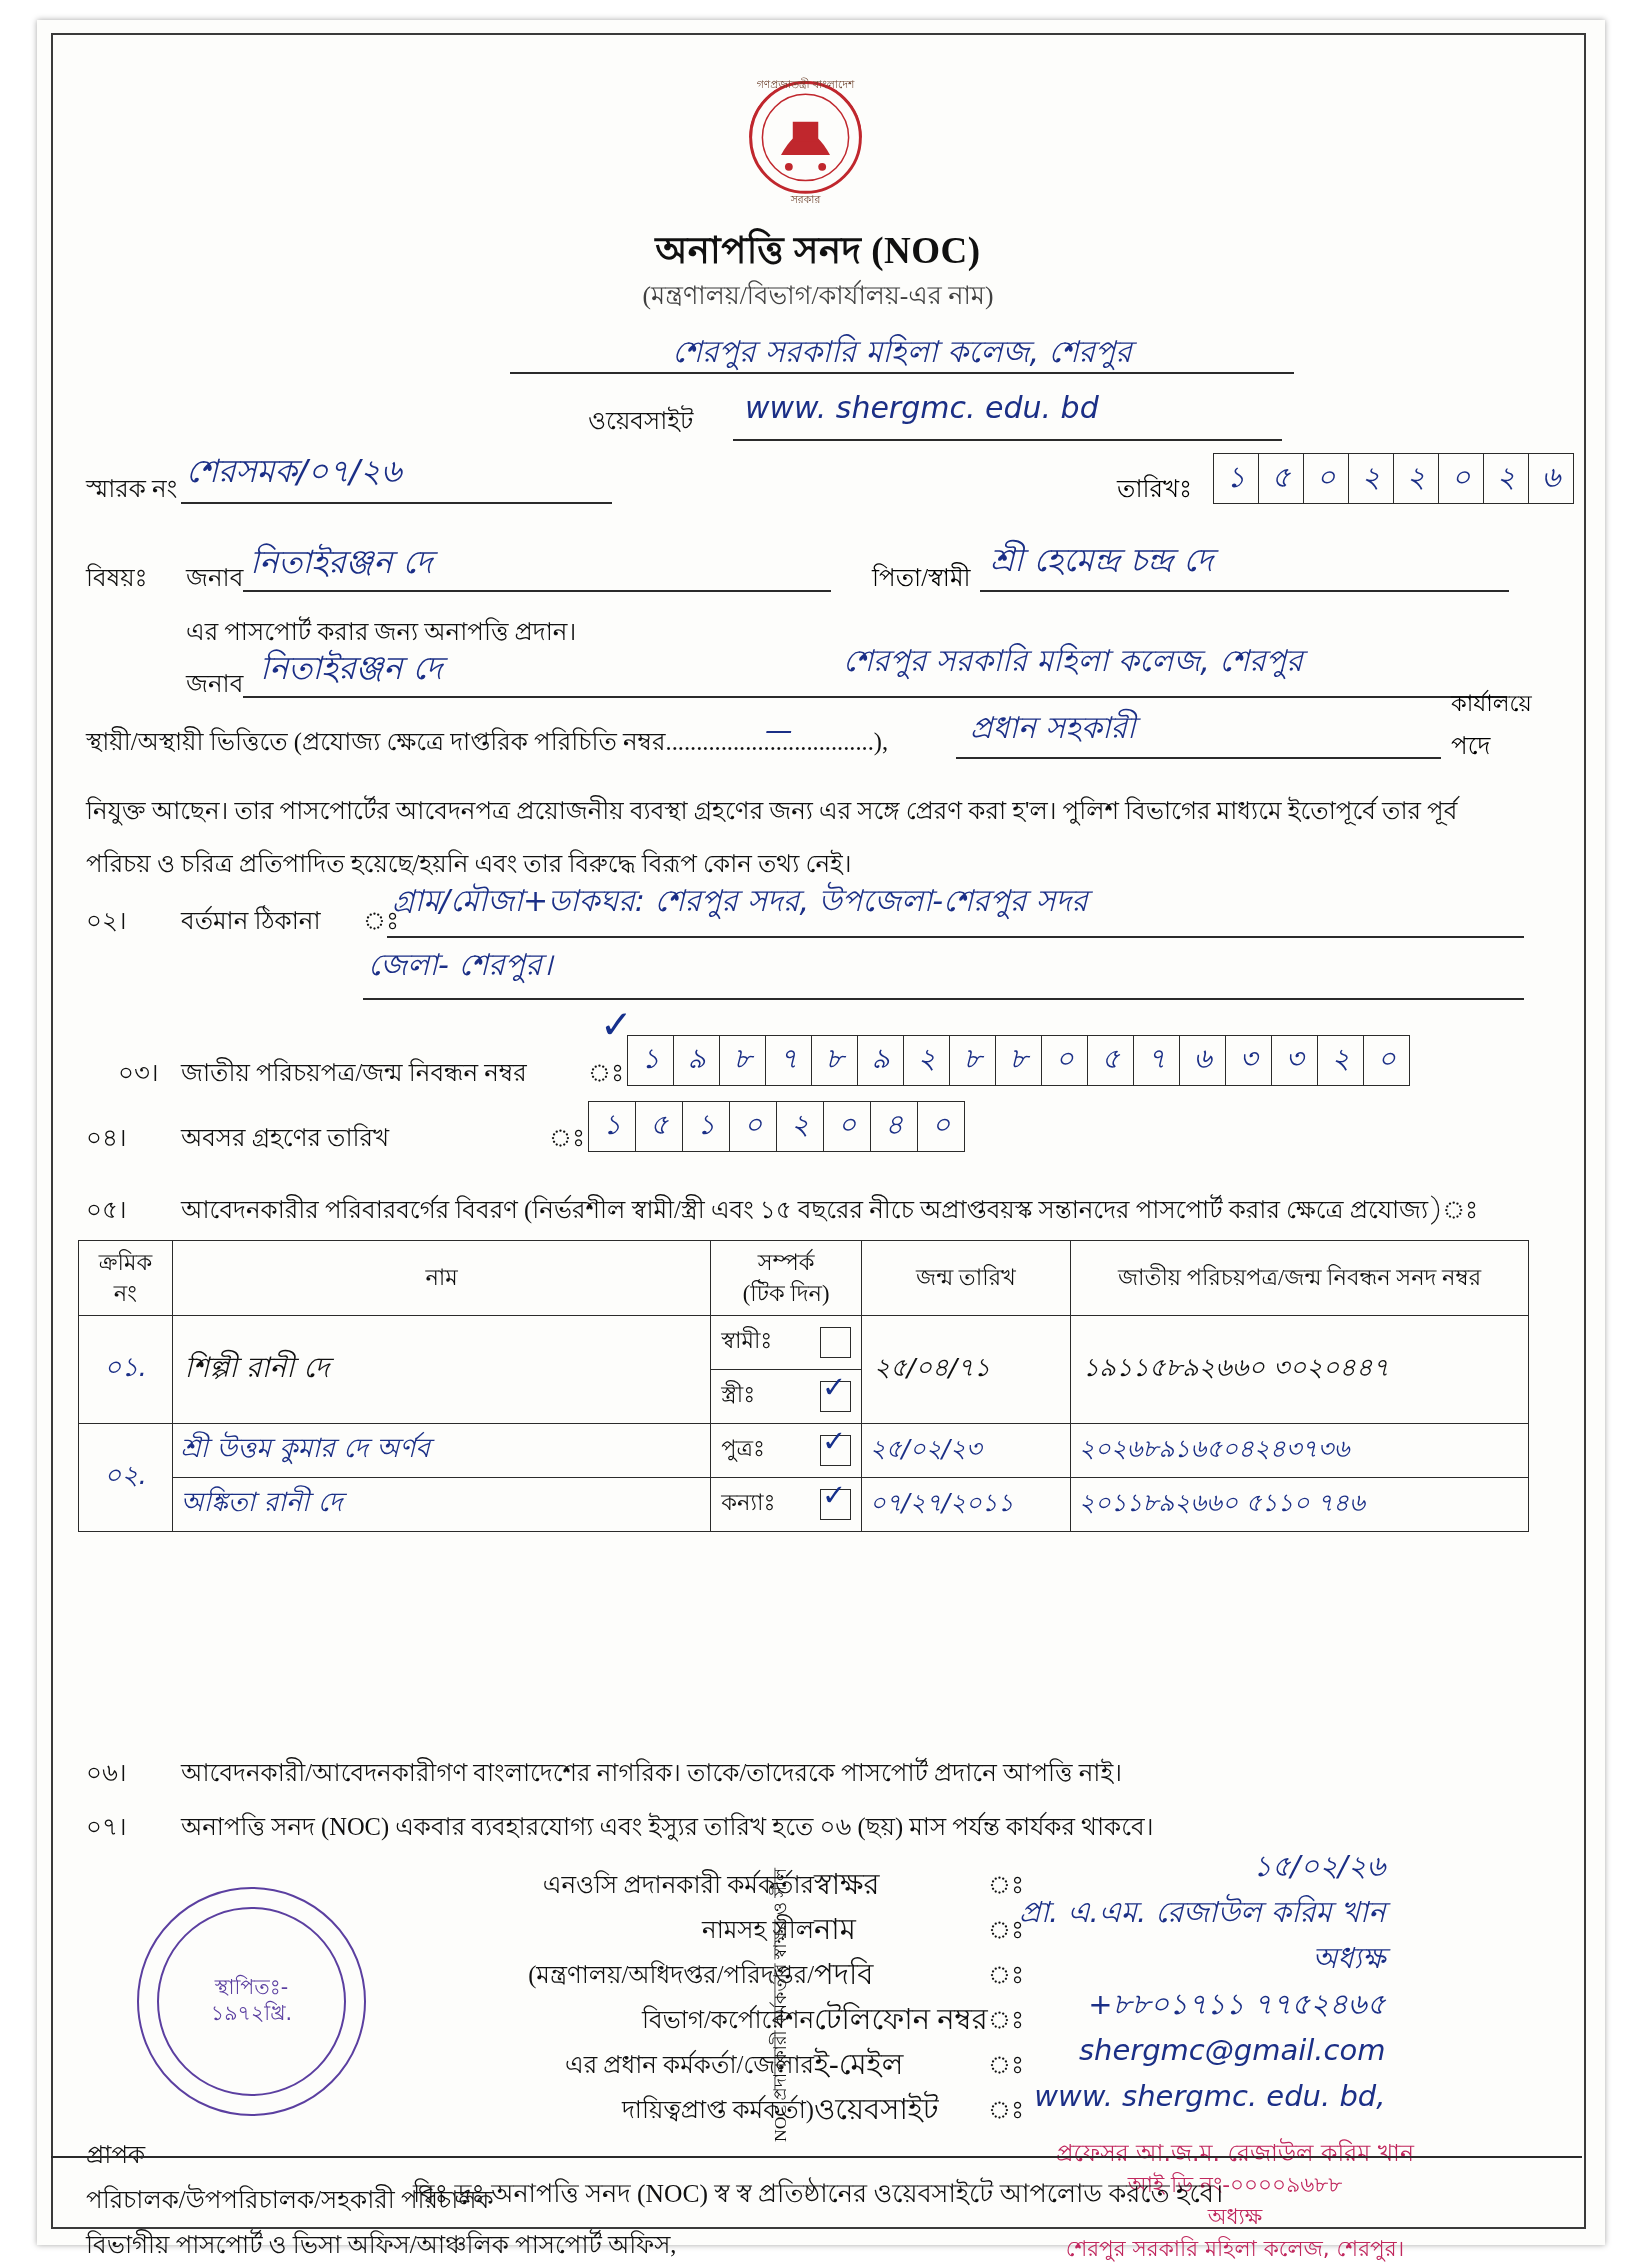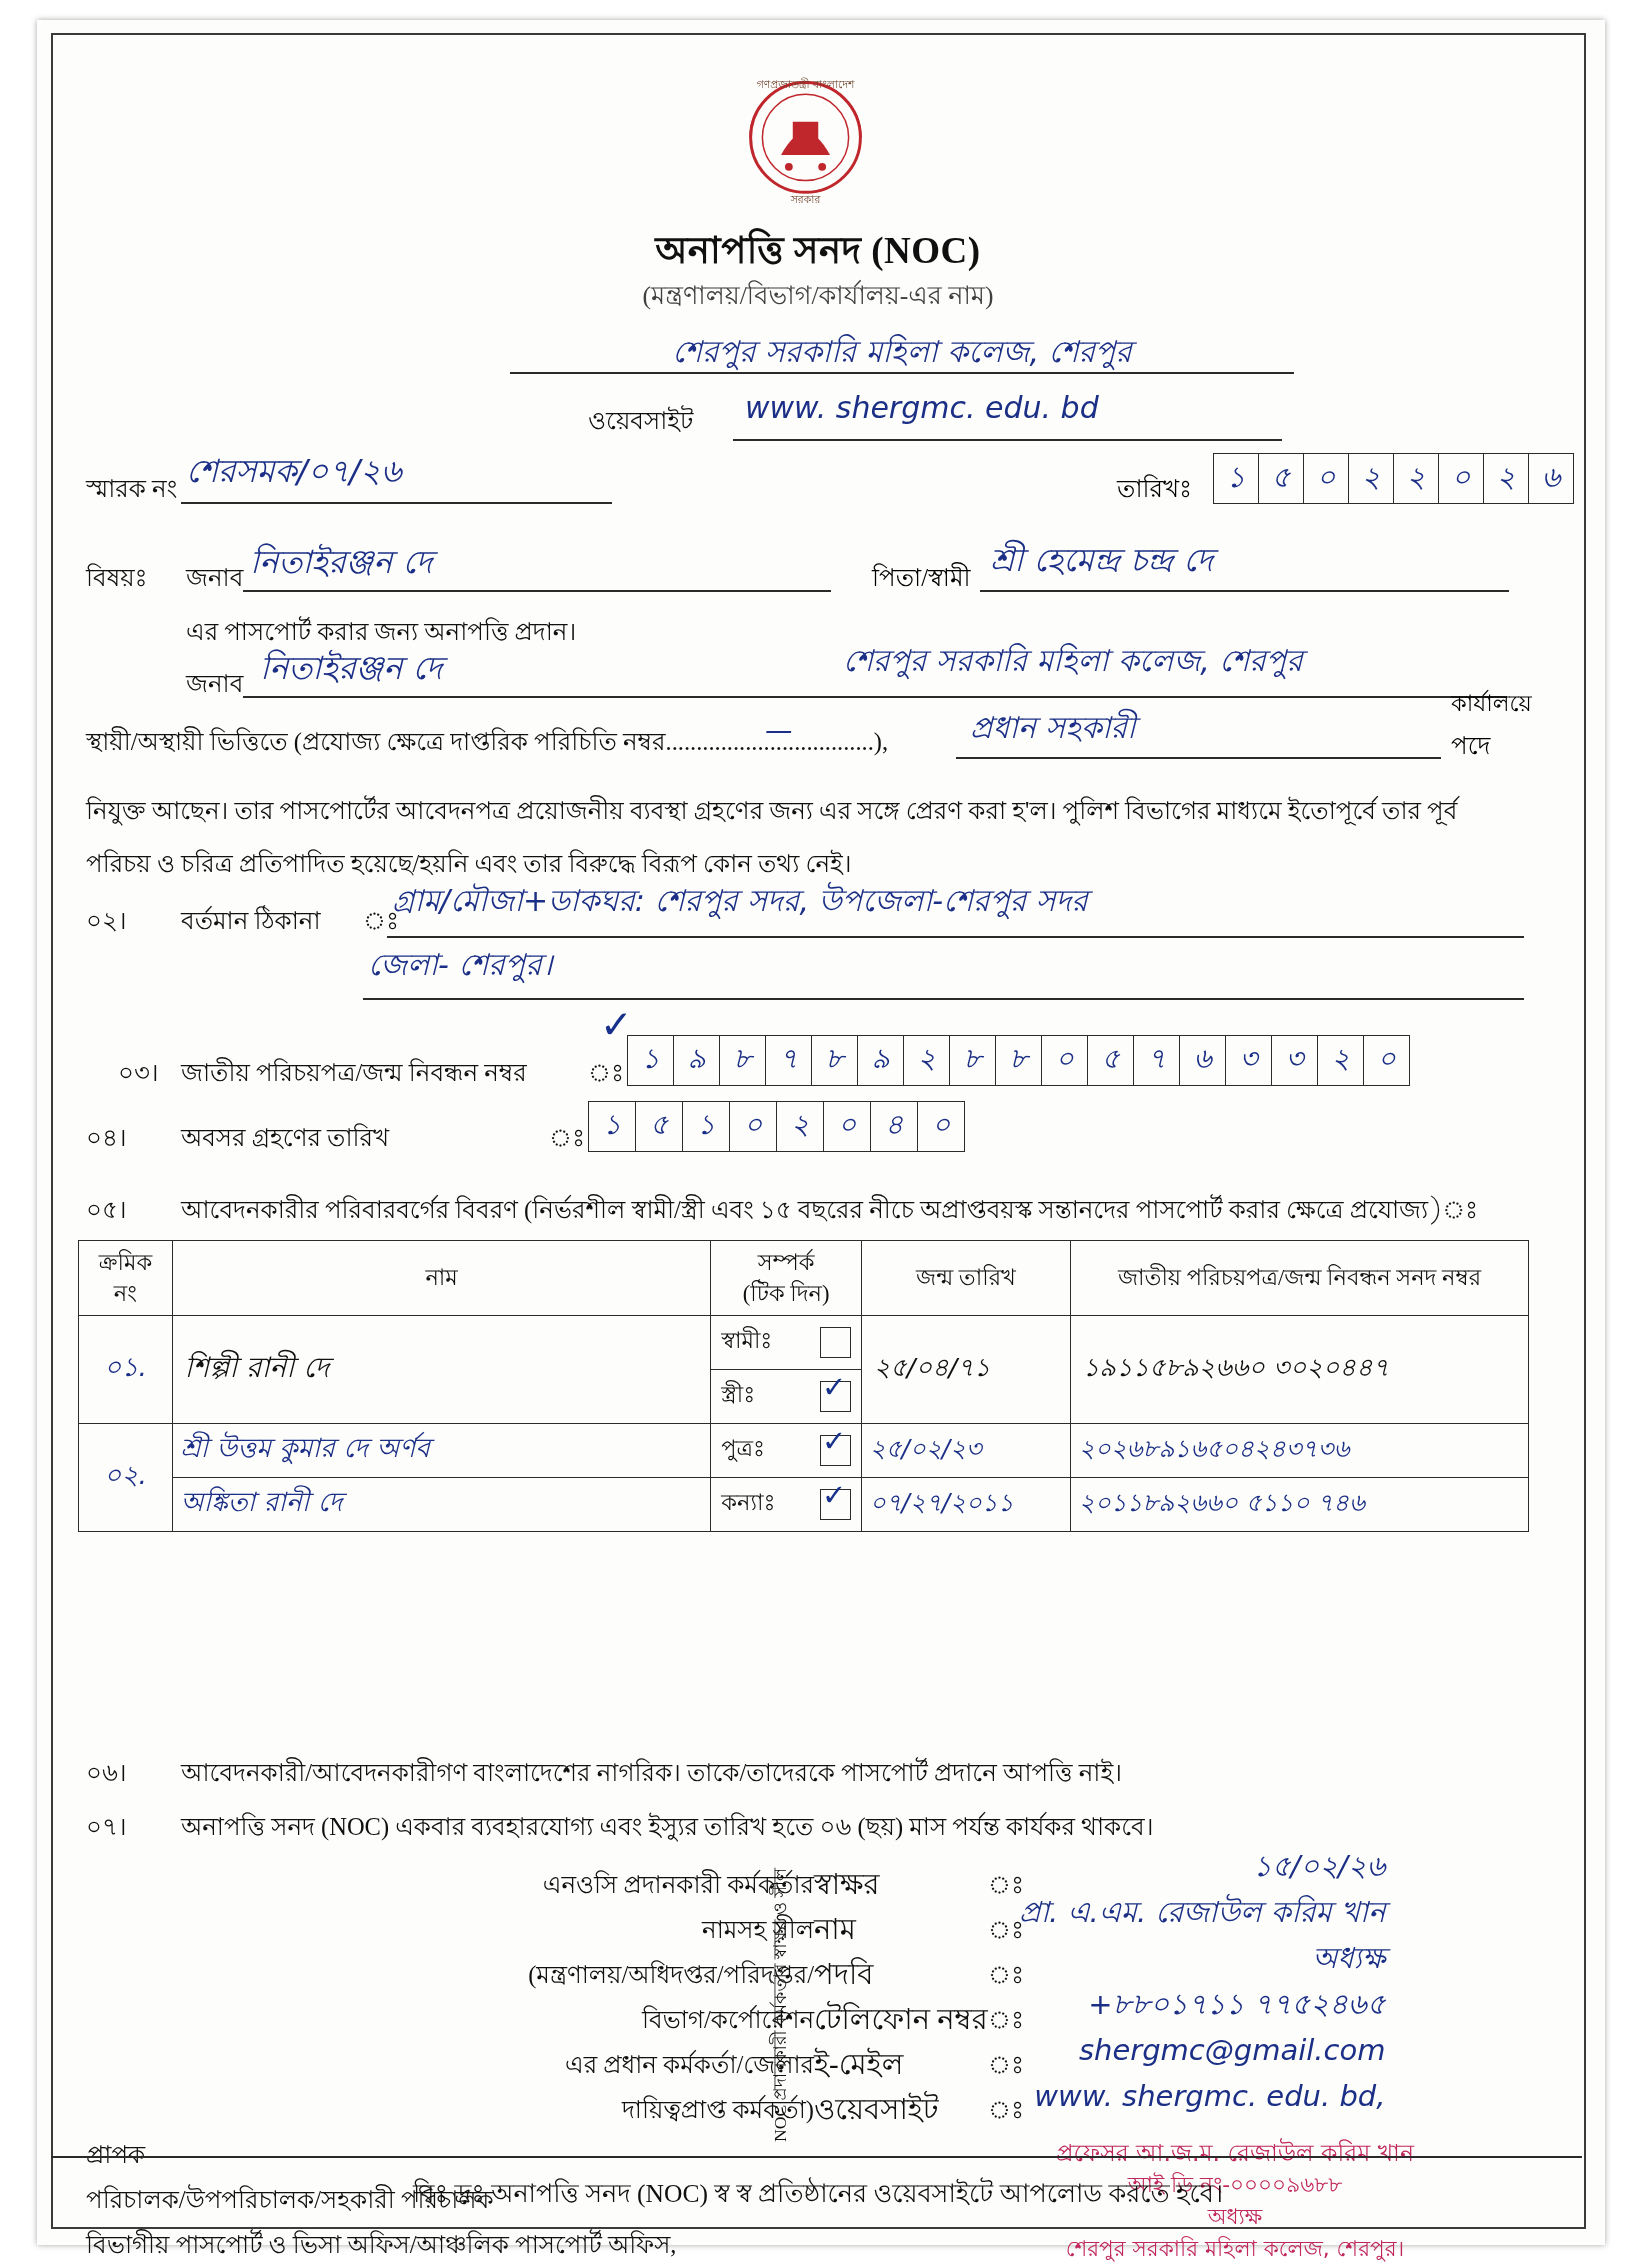--- a/index.html
+++ b/index.html
@@ -355,20 +355,27 @@
         </td>
       </tr>
     </tbody>
   </table>
 
   <div class="num n06">০৬।</div>
   <div class="num n06l">আবেদনকারী/আবেদনকারীগণ বাংলাদেশের নাগরিক। তাকে/তাদেরকে পাসপোর্ট প্রদানে আপত্তি নাই।</div>
   <div class="num n07">০৭।</div>
   <div class="num n07l">অনাপত্তি সনদ (NOC) একবার ব্যবহারযোগ্য এবং ইস্যুর তারিখ হতে ০৬ (ছয়) মাস পর্যন্ত কার্যকর থাকবে।</div>
 
+  <div class="stamp">
+    <div class="inner"></div>
+    <div class="txt">
+      <div>স্থাপিতঃ-</div>
+      <div>১৯৭২খ্রি.</div>
+    </div>
+  </div>
 
   <div class="sigblock">
     <div>এনওসি প্রদানকারী কর্মকর্তার</div>
     <div>নামসহ সীল</div>
     <div>(মন্ত্রণালয়/অধিদপ্তর/পরিদপ্তর/</div>
     <div>বিভাগ/কর্পোরেশন</div>
     <div>এর প্রধান কর্মকর্তা/জেলার</div>
     <div>দায়িত্বপ্রাপ্ত কর্মকর্তা)</div>
   </div>
 

